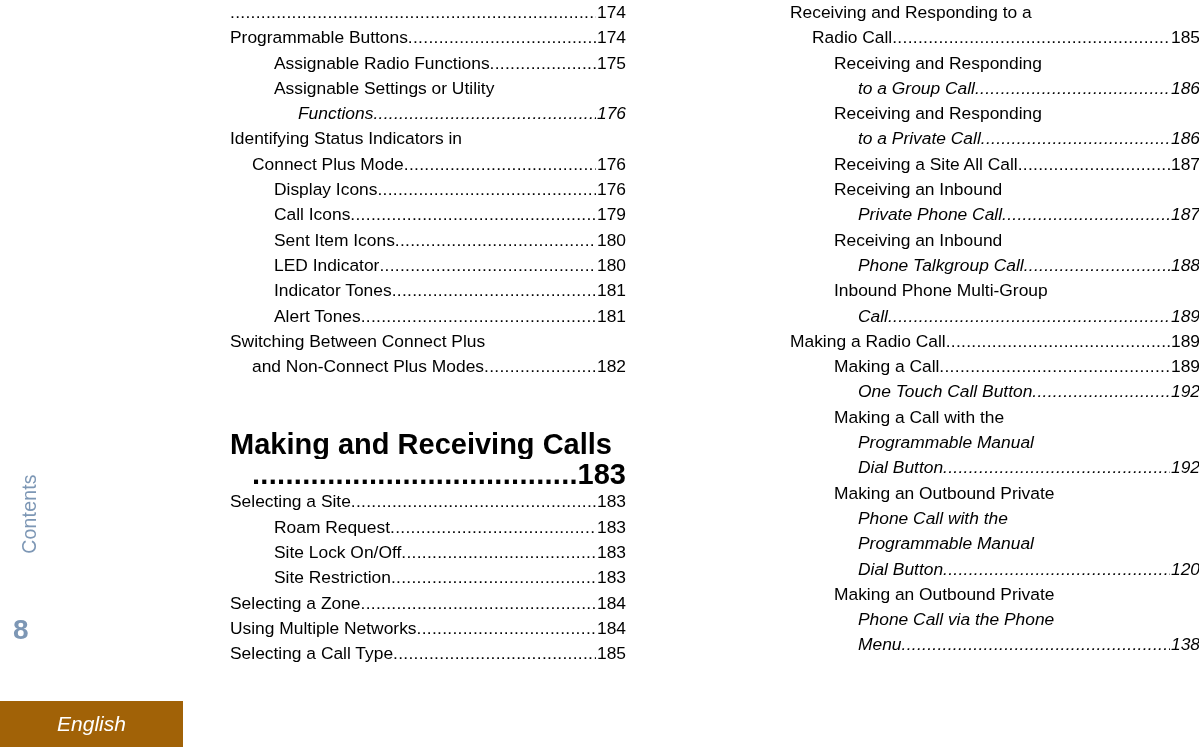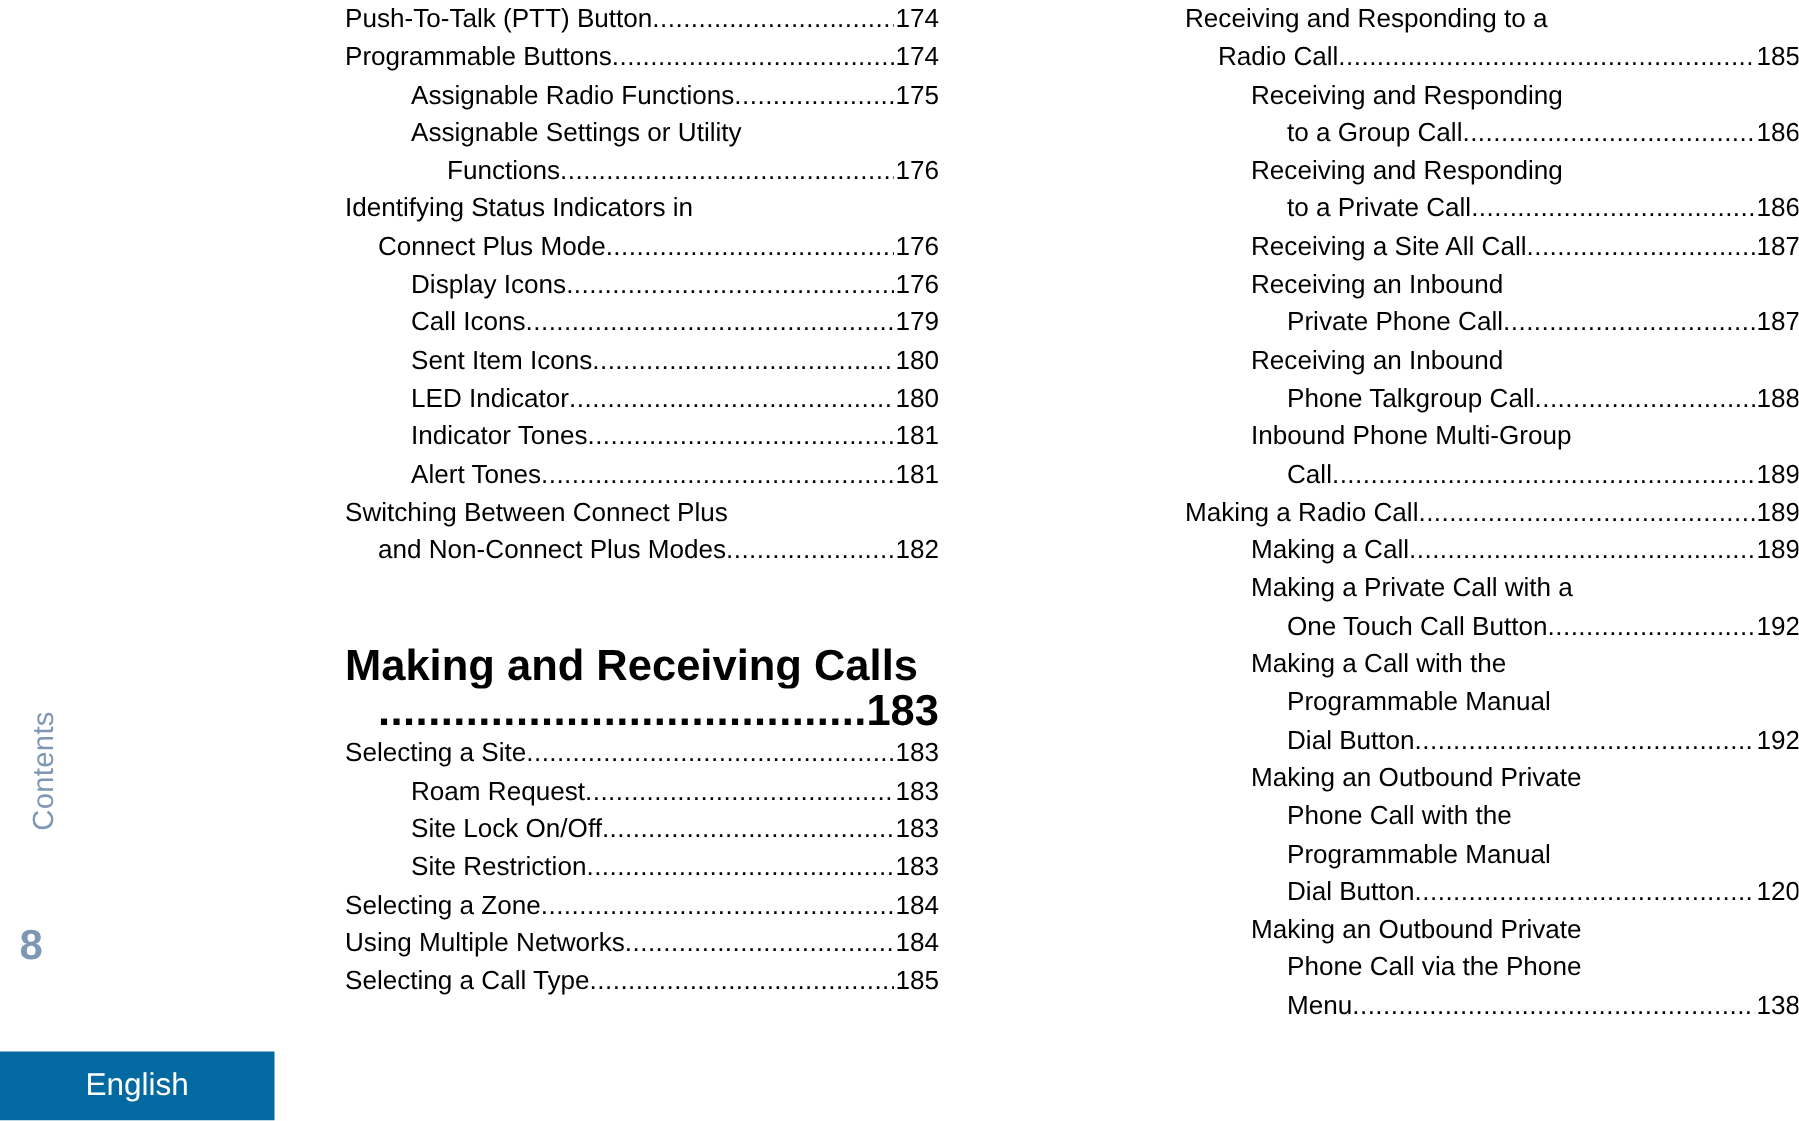--- a/index.html
+++ b/index.html
@@ -46,21 +46,22 @@
     font-size: 28px;
     font-weight: bold;
     color: #7d97b5;
   }
   #language-bar {
     position: absolute;
     left: 0;
     top: 701px;
     width: 183px;
     height: 46px;
-    background: #0369a1;
+    background: #a16207;
+    font-style: italic;
   }
   #language-label {
     position: absolute;
     left: 0;
     top: 0;
     width: 183px;
     height: 46px;
     line-height: 46px;
     text-align: center;
     color: #ffffff;
@@ -92,21 +93,21 @@
     font-size: 17.4px;
     line-height: 25.3px;
     white-space: nowrap;
     overflow: hidden;
   }
 
   
   .ind-0 { padding-left: 0px; }
   .ind-1 { padding-left: 22px; }
   .ind-2 { padding-left: 44px; }
-  .ind-3 { padding-left: 68px; }
+  .ind-3 { padding-left: 68px; font-style: italic; }
 
   .toc-title {
     flex: 0 0 auto;
   }
   .toc-dots {
     flex: 1 1 auto;
     overflow: hidden;
     min-width: 0;
     letter-spacing: 0.3px;
     text-align: left;
@@ -144,21 +145,20 @@
   <div id="contents-tab">Contents</div>
   <div id="page-number">8</div>
   <div id="language-bar">
     <div id="language-label">English</div>
   </div>
 </div>
 
 <div id="column-left" class="column">
     <div class="toc-entry">
       <div class="toc-line ind-0">
-        <span class="toc-title">Push-To-Talk (PTT) Button</span>
         <span class="toc-dots">
           <span class="toc-dots-inner">........................................................................................................................</span>
         </span>
         <span class="toc-page">174</span>
       </div>
     </div>
     <div class="toc-entry">
       <div class="toc-line ind-0">
         <span class="toc-title">Programmable Buttons</span>
         <span class="toc-dots">
@@ -435,23 +435,20 @@
     <div class="toc-entry">
       <div class="toc-line ind-2">
         <span class="toc-title">Making a Call </span>
         <span class="toc-dots">
           <span class="toc-dots-inner">........................................................................................................................</span>
         </span>
         <span class="toc-page">189</span>
       </div>
     </div>
     <div class="toc-entry">
-      <div class="toc-line ind-2 cont">
-        <span class="toc-title">Making a Private Call with a</span>
-      </div>
       <div class="toc-line ind-3">
         <span class="toc-title">One Touch Call Button</span>
         <span class="toc-dots">
           <span class="toc-dots-inner">........................................................................................................................</span>
         </span>
         <span class="toc-page">192</span>
       </div>
     </div>
     <div class="toc-entry">
       <div class="toc-line ind-2 cont">

